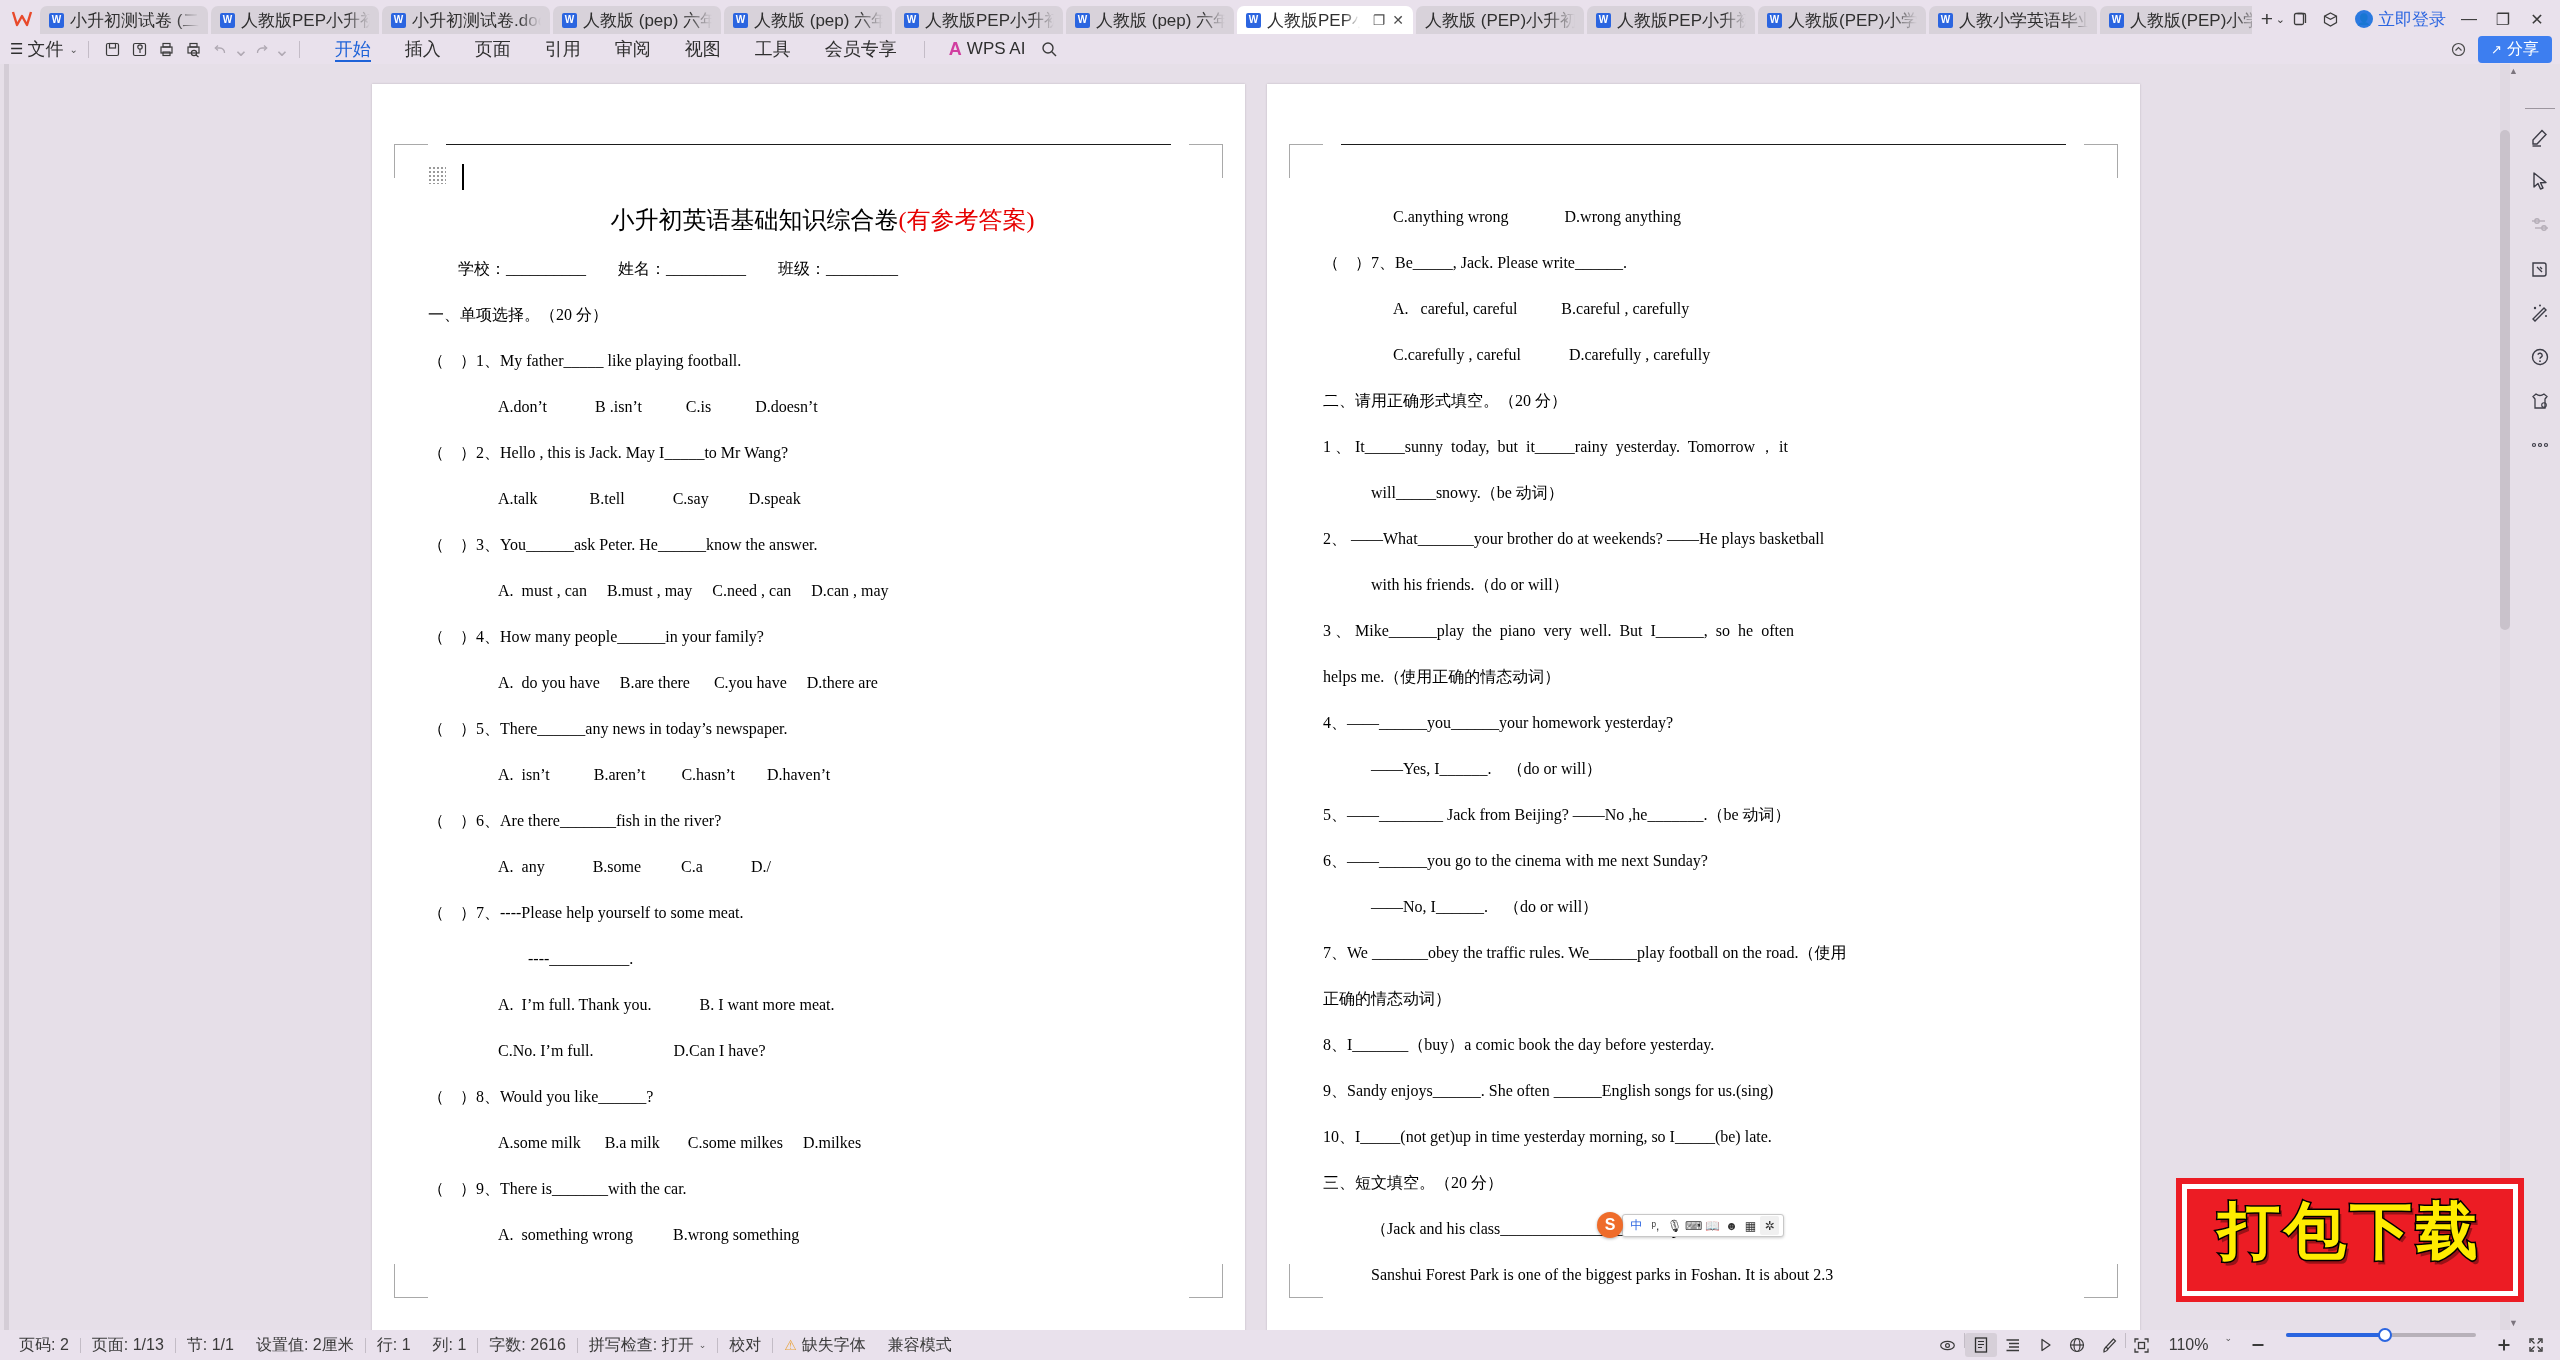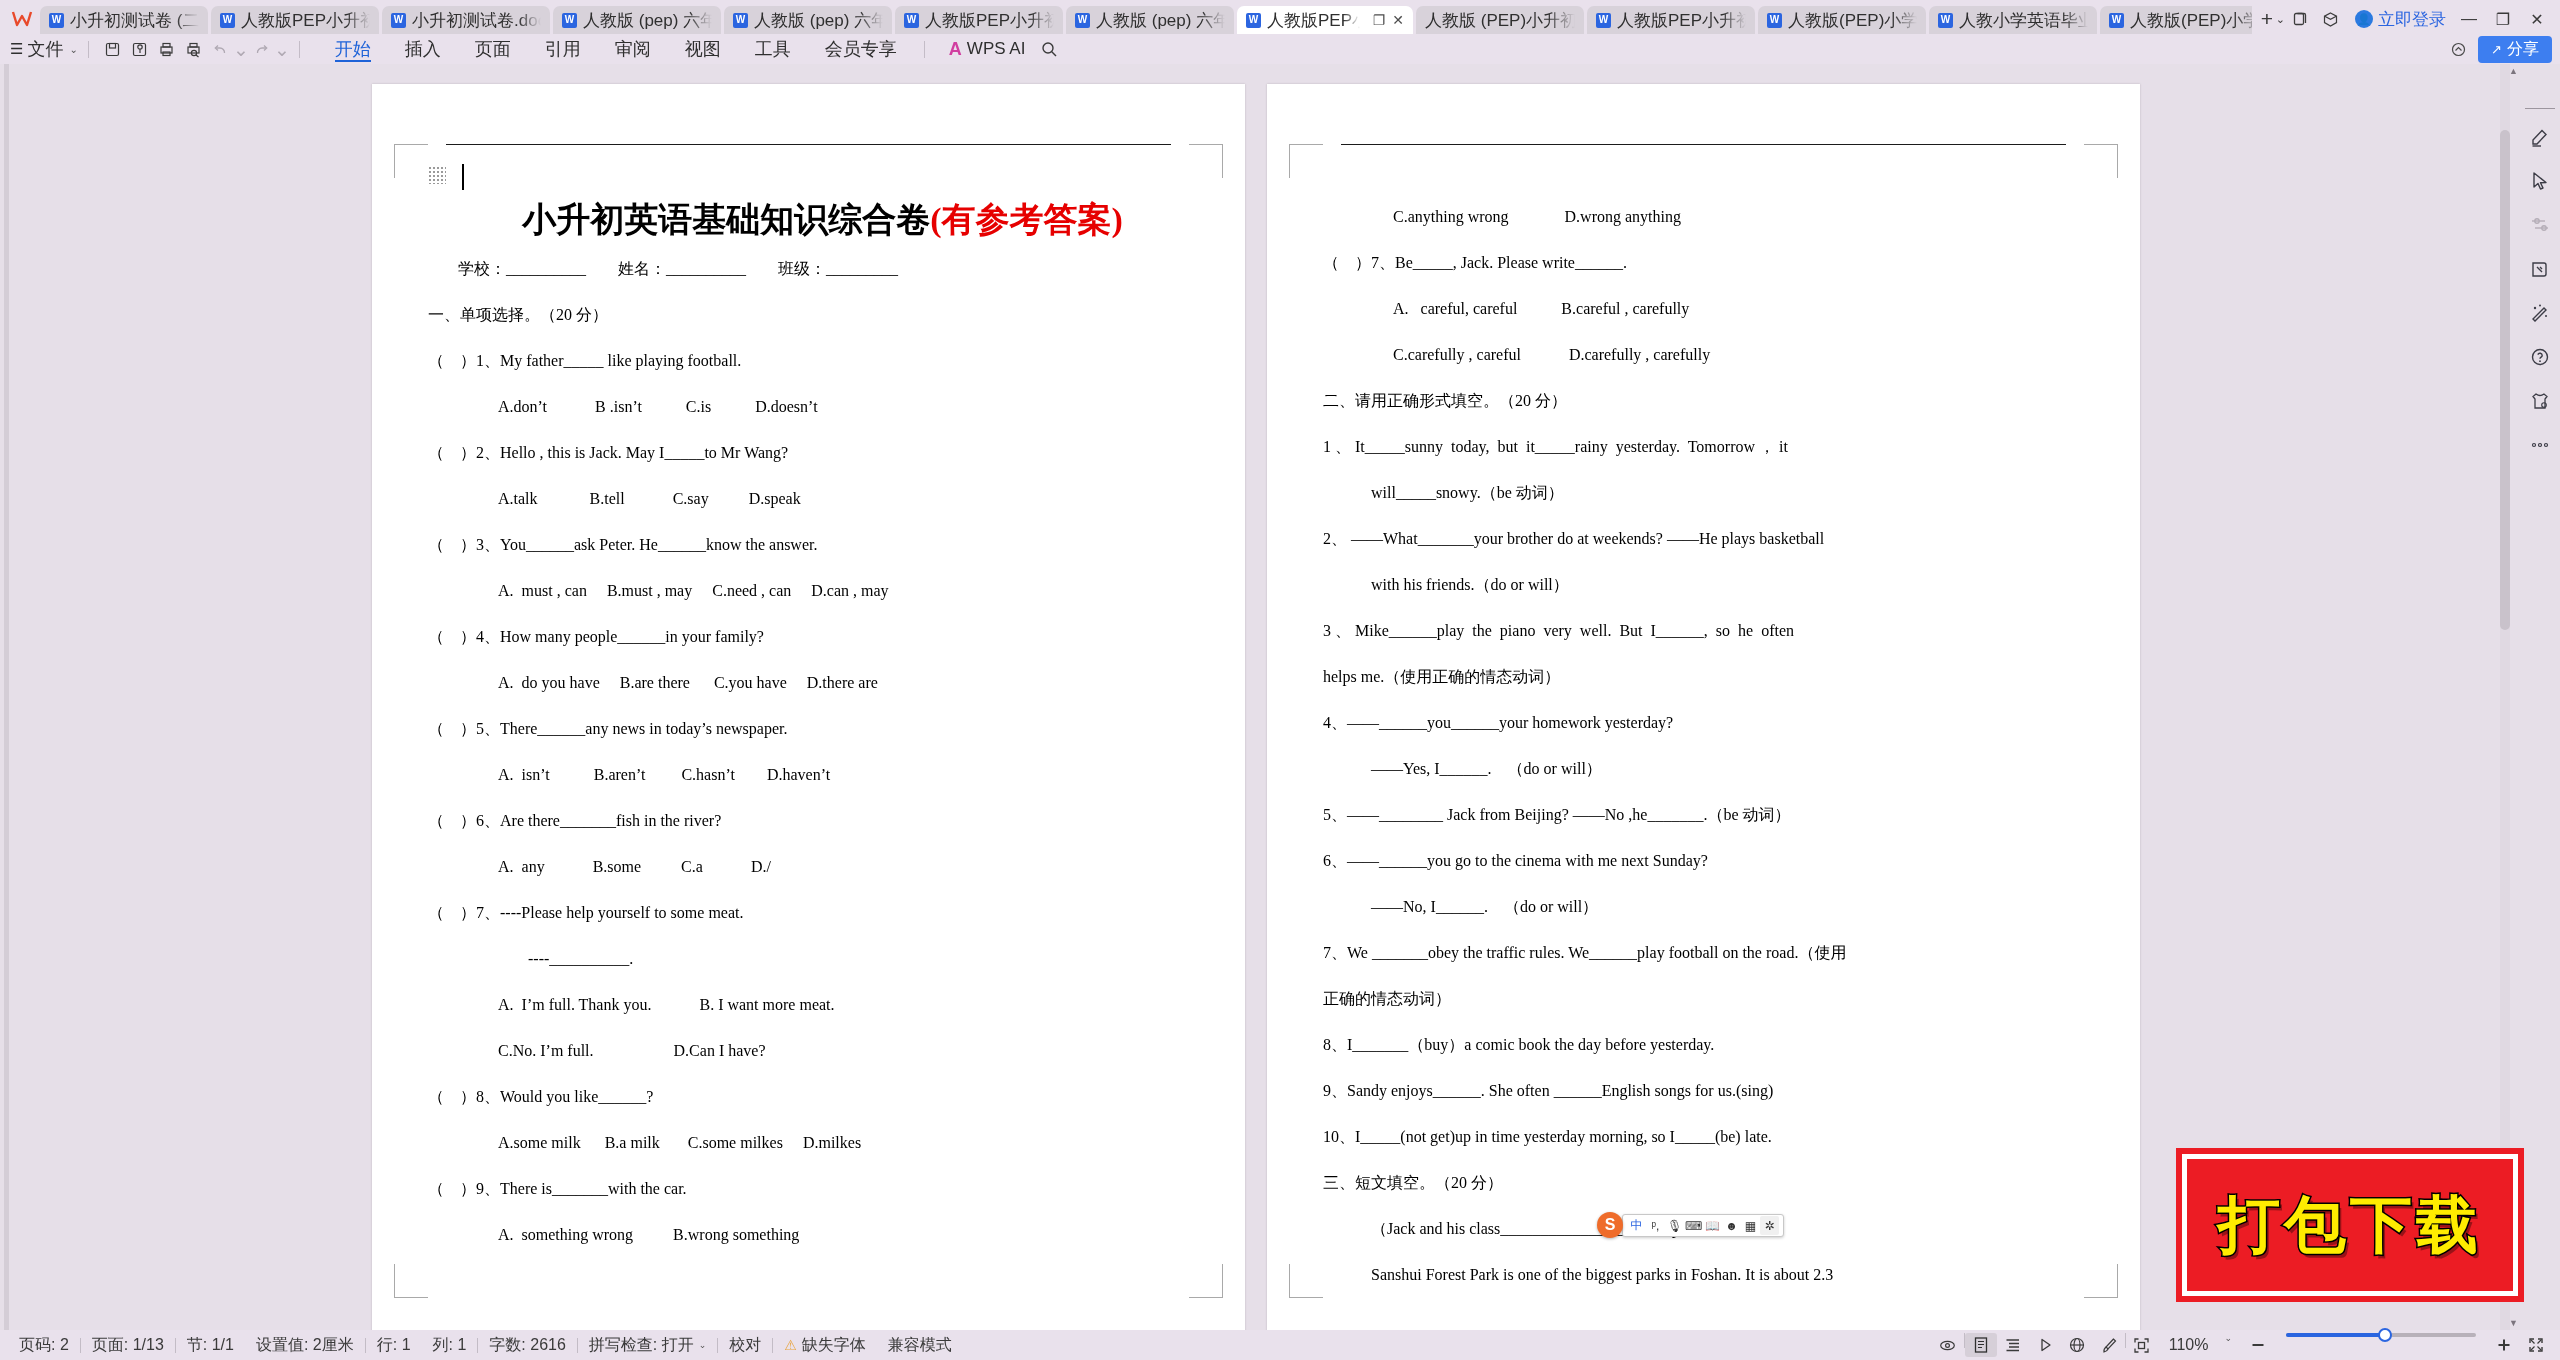--- a/index.html
+++ b/index.html
@@ -170,21 +170,21 @@
     position:absolute; left:74px; right:74px; top:60px;
     border-top:1px solid #1b1b1b;
   }
   .content {
     position:absolute; left:56px; right:44px; top:80px;
     font-family:"Liberation Serif","DejaVu Serif",serif;
     color:#000;
   }
   .line { font-size:16px; line-height:46px; white-space:pre-wrap; }
   .doc-title {
-    text-align:center; font-size:34px; font-weight:bold; line-height:52px;
+    text-align:center; font-size:24px; font-weight:normal; line-height:52px;
     margin-left:16px;
   }
   .doc-title .red { color:#e60000; }
   .indent1 { padding-left:48px; }
   .indent2 { padding-left:70px; }
   .indent3 { padding-left:100px; }
   .cursor-mark {
     position:absolute; left:0px; top:2px; width:18px; height:18px;
     background-image:radial-gradient(#9a9a9a 0.9px, transparent 1px);
     background-size:4px 4px;
@@ -247,23 +247,23 @@
   .zoomtrack .fill { position:absolute; left:0; top:0; height:4px; width:100px; background:#2b65e0; border-radius:2px;}
   .zoomtrack .knob {
     position:absolute; left:92px; top:-5px; width:14px;height:14px;border-radius:50%;
     background:#fff; border:2.5px solid #2b65e0;
   }
   .zoompct { font-size:16px; color:#3a3a3a; }
 
   
   .stamp {
     position:absolute; right:42px; bottom:34px;
-    width:336px; height:142px;
+    width:336px; height:112px;
     background:#ec1c24;
-    display:flex; align-items:center; justify-content:center;
+    display:flex; justify-content:center;
     box-shadow: inset 0 0 0 7px #ec1c24;
     border:5px solid #fff;
     outline:6px solid #ec1c24;
     z-index:40;
   }
   .stamp .txt {
     font-family:"DejaVu Sans","Liberation Sans",sans-serif;
     font-size:62px; font-weight:bold; color:#ffec00;
     -webkit-text-stroke:3px #000;
     paint-order: stroke fill;

